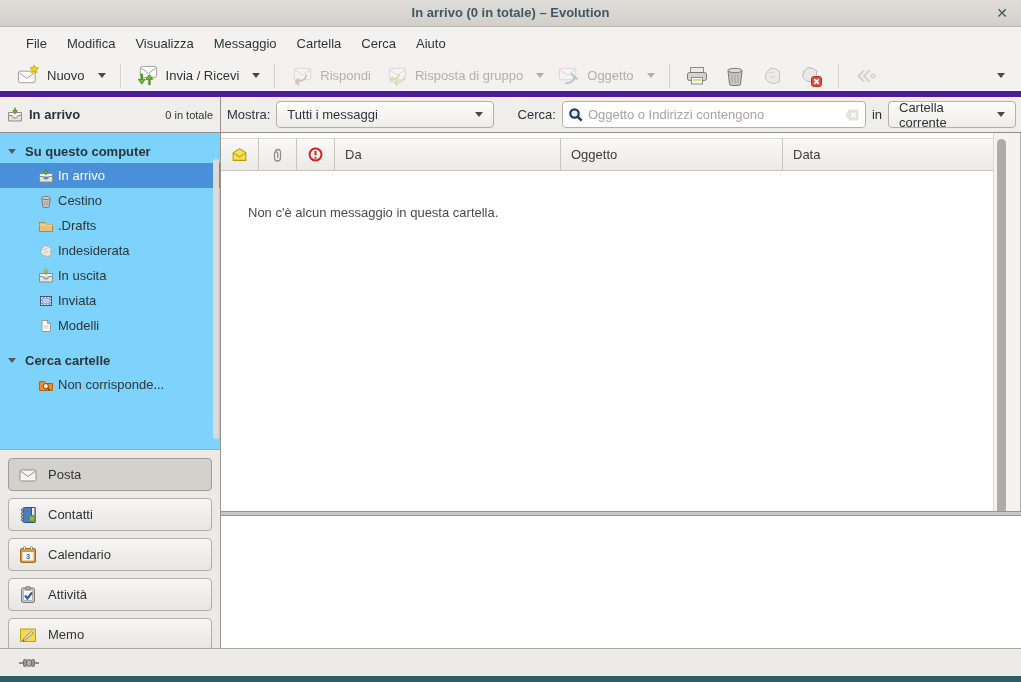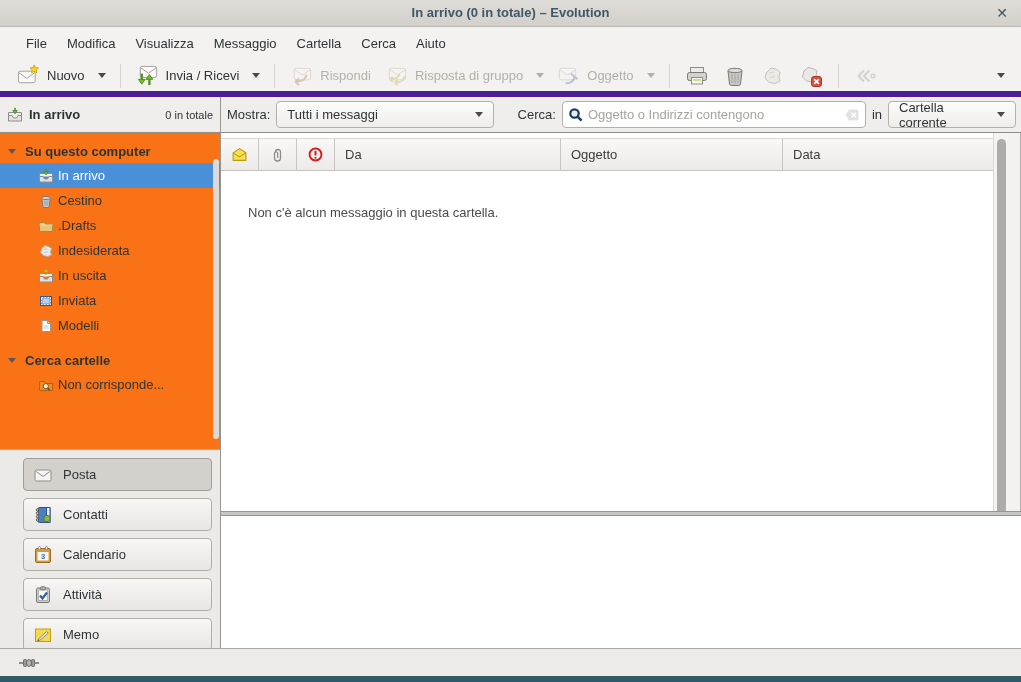--- a/index.html
+++ b/index.html
@@ -51,31 +51,31 @@
   .fb-spacer { flex:1; }
   .searchbox { width:304px; height:27px; background:#fff; border:1px solid #b4b1ac; border-radius:4px;
                display:flex; align-items:center; padding:0 5px; gap:4px; }
   .searchbox input { flex:1; border:none; outline:none; font:inherit; color:#2e3436; min-width:0; background:transparent; }
   .searchbox input::placeholder { color:#a8a49e; }
   .clear-ic { opacity:.5; flex:none; }
 
   
   .sidebar { position:absolute; top:133px; left:0; width:221px; bottom:34px;
              border-right:1px solid #98958f; background:#fff; }
-  .tree { position:absolute; top:0; left:0; right:0; height:316px; background:#f97316; padding-top:6px; }
+  .tree { position:absolute; top:0; left:0; right:0; height:316px; background:#7dd3fc; padding-top:6px; }
   .tgroup { display:flex; align-items:center; height:24px; padding-left:8px; gap:9px;
             font-weight:bold; color:#2e3436; }
   .exp { width:0; height:0; border-left:4px solid transparent; border-right:4px solid transparent;
          border-top:5px solid #5a5855; }
   .trow { display:flex; align-items:center; height:25px; padding-left:38px; gap:4px; }
   .trow.sel { background:#4a90d9; color:#fff; }
   .tree-scroll { position:absolute; right:1px; top:26px; width:6px; height:280px;
                  background:#dcdad6; border-radius:3px; }
   .switcher { position:absolute; top:316px; left:0; right:0; bottom:0; background:#eceae7;
-              border-top:1px solid #aaa7a2; padding:8px 8px 0 23px; }
+              border-top:1px solid #aaa7a2; padding:8px 8px 0 8px; }
   .swbtn { height:33px; border:1px solid #b2afaa; border-radius:4px; margin-bottom:7px;
            background:linear-gradient(#f7f6f5,#e8e6e3); display:flex; align-items:center;
            padding:0 9px; gap:10px; }
   .swbtn.active { background:#d4d1cc; border-color:#a19e99; }
 
   
   .msglist { position:absolute; left:221px; top:133px; right:12px; height:448px; background:#fff; }
   .mh { display:flex; height:33px; margin-top:5px; margin-right:16px; }
   .mh-cell { border-right:1px solid #c8c5c0; border-bottom:1px solid #c8c5c0; border-top:1px solid #dad8d4;
              background:linear-gradient(#f9f8f7,#eceae7); display:flex; align-items:center;

